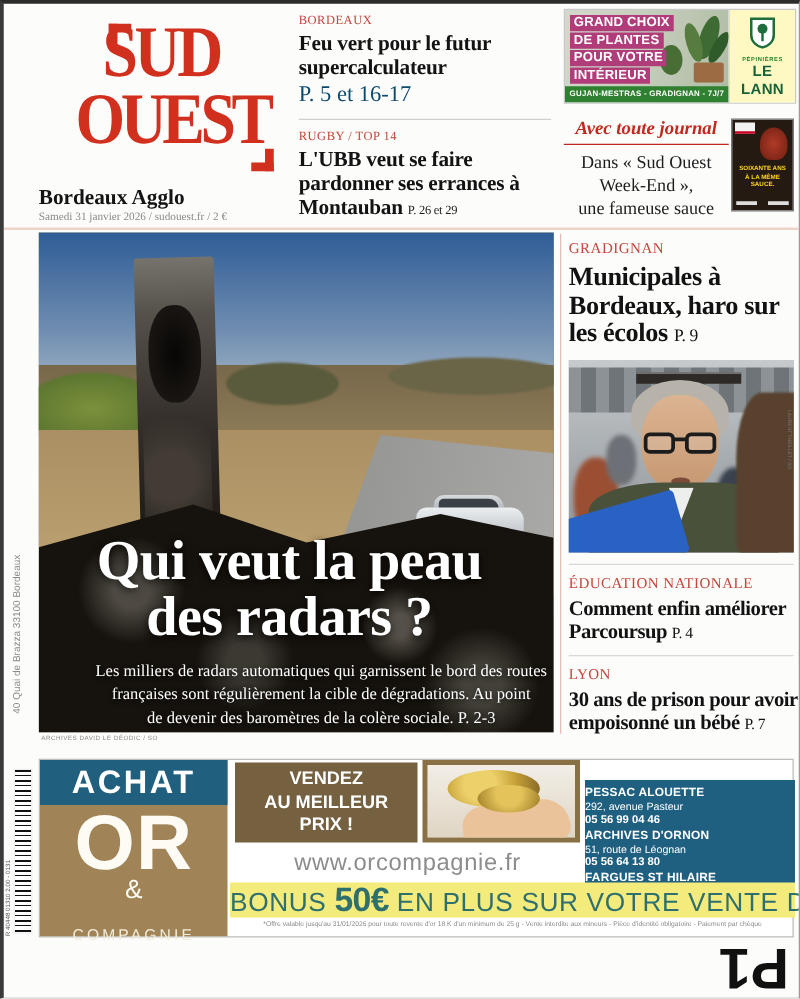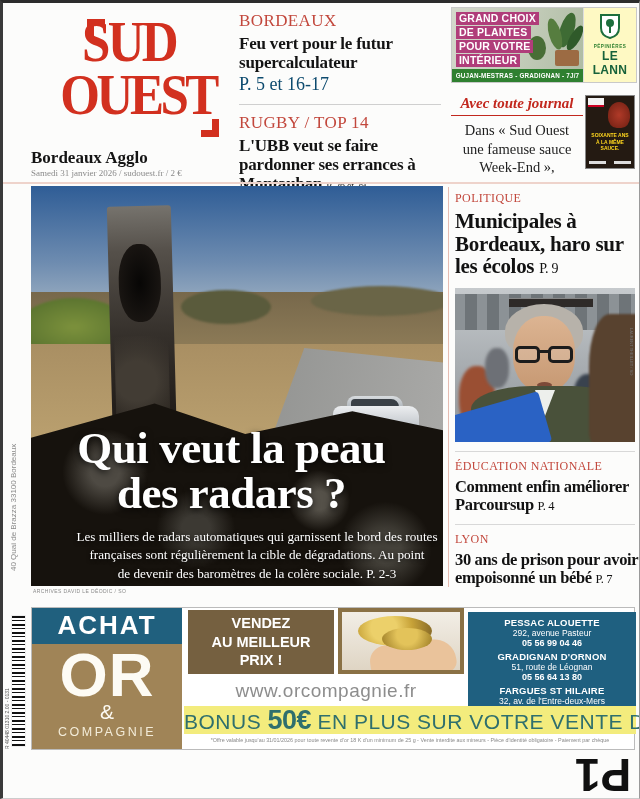--- a/index.html
+++ b/index.html
@@ -16,21 +16,21 @@
   .logo .l1{ font-size:58px; letter-spacing:-3px; }
   .logo .l2{ font-size:58px; letter-spacing:-4px; }
   .bk{ position:absolute; width:18px; height:18px; }
   .bk-tl{ left:84px; top:16px; border-left:7px solid #d2301f; border-top:7px solid #d2301f; }
   .bk-br{ left:198px; top:116px; border-right:7px solid #d2301f; border-bottom:7px solid #d2301f; }
   .edition{ position:absolute; left:28px; top:145px; font-size:17px; font-weight:bold; color:#141414; }
   .dateline{ position:absolute; left:28px; top:165px; font-size:9px; color:#8a8a8a; }
 
   
   .topcol{ position:absolute; left:236px; top:8px; width:202px; }
-  .kicker{ font-size:17px; color:#c2473c; letter-spacing:.4px; margin-bottom:3px; }
+  .kicker{ font-size:10px; color:#c2473c; letter-spacing:.4px; margin-bottom:3px; }
   .t-title{ font-size:17px; font-weight:bold; color:#131313; line-height:1.12; letter-spacing:-.2px; }
   .t-page{ font-size:10px; font-weight:normal; color:#222; }
   .t-page-block{ font-size:18px; color:#0c4a6e; margin-top:2px; }
   .topdiv{ border-top:1px solid #cfcfcf; margin:9px 0 8px 0; }
 
   
   .plant-ad{ position:absolute; left:448px; top:4px; width:186px; height:76px;
              border:1px solid #c9c9c9; display:flex; font-family:"Liberation Sans", sans-serif; background:#fff; }
   .pa-main{ position:relative; width:131px; height:100%; background:linear-gradient(105deg,#d4d8cc,#c2cbb8 55%,#aebba3); overflow:hidden; }
   .pa-main svg{ position:absolute; right:-4px; top:2px; }
@@ -122,36 +122,36 @@
   .po-credit{ position:absolute; right:1px; top:40px; writing-mode:vertical-rl; font-size:4px; color:#777; font-family:"Liberation Sans", sans-serif; }
 
   
   .gold-ad{ position:absolute; left:28px; top:604px; width:604px; height:143px; background:#fff;
             border:1px solid #bbb; font-family:"Liberation Sans", sans-serif; }
   .ga-left{ position:absolute; left:0; top:0; width:150px; height:100%; background:#a08457; text-align:center; }
   .ga-achat{ height:36px; background:#20607e; color:#fff; font-weight:bold; font-size:26px;
              line-height:35px; letter-spacing:2px; }
   .ga-or{ color:#fdfbf4; font-weight:bold; font-size:62px; line-height:.95; margin-top:2px; letter-spacing:1px; }
   .ga-amp{ color:#fdfbf4; font-size:21px; line-height:1; margin-top:-4px; }
-  .ga-comp{ color:#f3ecd9; font-size:12.5px; letter-spacing:2.5px; margin-top:3px; }
+  .ga-comp{ color:#f3ecd9; font-size:12.5px; letter-spacing:2.5px; margin-top:19px; }
   .ga-slogan{ position:absolute; left:156px; top:2px; width:146px; height:64px; background:#756040;
               color:#fff; font-weight:bold; font-size:14.5px; line-height:1.3; text-align:center;
               display:flex; flex-direction:column; justify-content:center; }
   .ga-photo{ position:absolute; left:306px; top:0; width:126px; height:66px; border:4px solid #8a7145;
              background:linear-gradient(#f2eee6,#dfd5c4); overflow:hidden; }
   .ga-gold{ position:absolute; left:16px; top:4px; width:74px; height:30px; border-radius:50%;
             background:radial-gradient(circle at 35% 40%,#ecd06a 0 25%,#c7a238 55%,#8f712a 90%); }
   .ga-gold2{ position:absolute; left:40px; top:16px; width:50px; height:22px; border-radius:50%;
              background:radial-gradient(circle at 50% 30%,#e3c35a 0 35%,#a9892f 85%); }
   .ga-hand{ position:absolute; left:28px; top:30px; width:86px; height:34px; background:#eac39b;
             border-radius:16px 22px 10px 14px; transform:rotate(-7deg); }
   .ga-web{ position:absolute; left:156px; top:68px; width:276px; height:28px; color:#8d8d8d;
            font-size:19px; text-align:center; line-height:30px; letter-spacing:.5px; }
-  .ga-addr{ position:absolute; left:436px; top:4px; width:168px; height:94px; background:#1f6080; color:#fff;
-            text-align:center; padding-top:5px; }
+  .ga-addr{ position:absolute; left:436px; top:16px; width:168px; height:94px; background:#1f6080; color:#fff;
+            padding-top:5px; }
   .ga-a-name{ font-size:9.5px; font-weight:bold; letter-spacing:.2px; }
   .ga-a-street{ font-size:8.5px; }
   .ga-a-phone{ font-size:9px; font-weight:bold; margin-bottom:3px; }
   .ga-bonus{ position:absolute; left:152px; top:98px; width:452px; height:28px; background:#f3ec7d;
              color:#2f6f6d; text-align:center; line-height:28px; white-space:nowrap; }
   .ga-bonus .b1{ font-size:21px; letter-spacing:.5px; }
   .ga-bonus .b2{ font-size:27px; font-weight:bold; letter-spacing:-.5px; }
   .ga-bonus .b3{ font-size:21px; letter-spacing:.5px; }
   .ga-fine{ position:absolute; left:152px; top:129px; width:452px; font-size:5.4px; color:#8a8a8a; text-align:center; }
 
@@ -217,22 +217,22 @@
       </svg>
       <div class="pa-brand-top">PÉPINIÈRES</div>
       <div class="pa-brand-name">LE LANN</div>
     </div>
   </div>
 
   <div class="promo">
     <div class="promo-label">Avec toute journal</div>
     <div class="promo-lines">
       <div>Dans « Sud Ouest</div>
+      <div>Week-End »,</div>
       <div>une fameuse sauce</div>
-      <div>Week-End »,</div>
     </div>
     <div class="promo-thumb">
       <div class="pt-head"></div>
       <div class="pt-fig"></div>
       <div class="pt-txt">
         <div>SOIXANTE ANS</div>
         <div>À LA MÊME SAUCE.</div>
       </div>
       <div class="pt-foot"></div>
     </div>
@@ -270,21 +270,21 @@
     <div class="lead-deck">
       <div>Les milliers de radars automatiques qui garnissent le bord des routes</div>
       <div>françaises sont régulièrement la cible de dégradations. Au point</div>
       <div>de devenir des baromètres de la colère sociale. P. 2-3</div>
     </div>
   </div>
   <div class="lead-credit">ARCHIVES DAVID LE DÉODIC / SO</div>
 
   <div class="sidecol">
     <div>
-      <div class="s-kicker">POLITIQUE</div>
+      <div class="s-kicker">GRADIGNAN</div>
       <div class="s-title1"><span>Municipales à Bordeaux, haro sur les écolos</span> <span class="s-page1">P. 9</span></div>
       <div class="portrait">
         <div class="po-bg"></div>
         <div class="po-building"></div>
         <div class="po-sign"></div>
         <div class="po-blob" style="left:4px;top:78px;width:36px;height:64px;background:#9a4f33;"></div>
         <div class="po-blob" style="left:118px;top:86px;width:30px;height:52px;background:#39424e;"></div>
         <div class="po-blob" style="left:30px;top:60px;width:24px;height:40px;background:#6d7076;"></div>
         <div class="po-hair"></div>
         <div class="po-face"></div>
@@ -329,21 +329,21 @@
       <div class="ga-gold2"></div>
     </div>
     <div class="ga-web">www.orcompagnie.fr</div>
     <div class="ga-addr">
       <div>
         <div class="ga-a-name">PESSAC ALOUETTE</div>
         <div class="ga-a-street">292, avenue Pasteur</div>
         <div class="ga-a-phone">05 56 99 04 46</div>
       </div>
       <div>
-        <div class="ga-a-name">GRADIGNAN D'ORNON</div>
+        <div class="ga-a-name">ARCHIVES D'ORNON</div>
         <div class="ga-a-street">51, route de Léognan</div>
         <div class="ga-a-phone">05 56 64 13 80</div>
       </div>
       <div>
         <div class="ga-a-name">FARGUES ST HILAIRE</div>
         <div class="ga-a-street">32, av. de l'Entre-deux-Mers</div>
         <div class="ga-a-phone">0557673704</div>
       </div>
     </div>
     <div class="ga-bonus">

